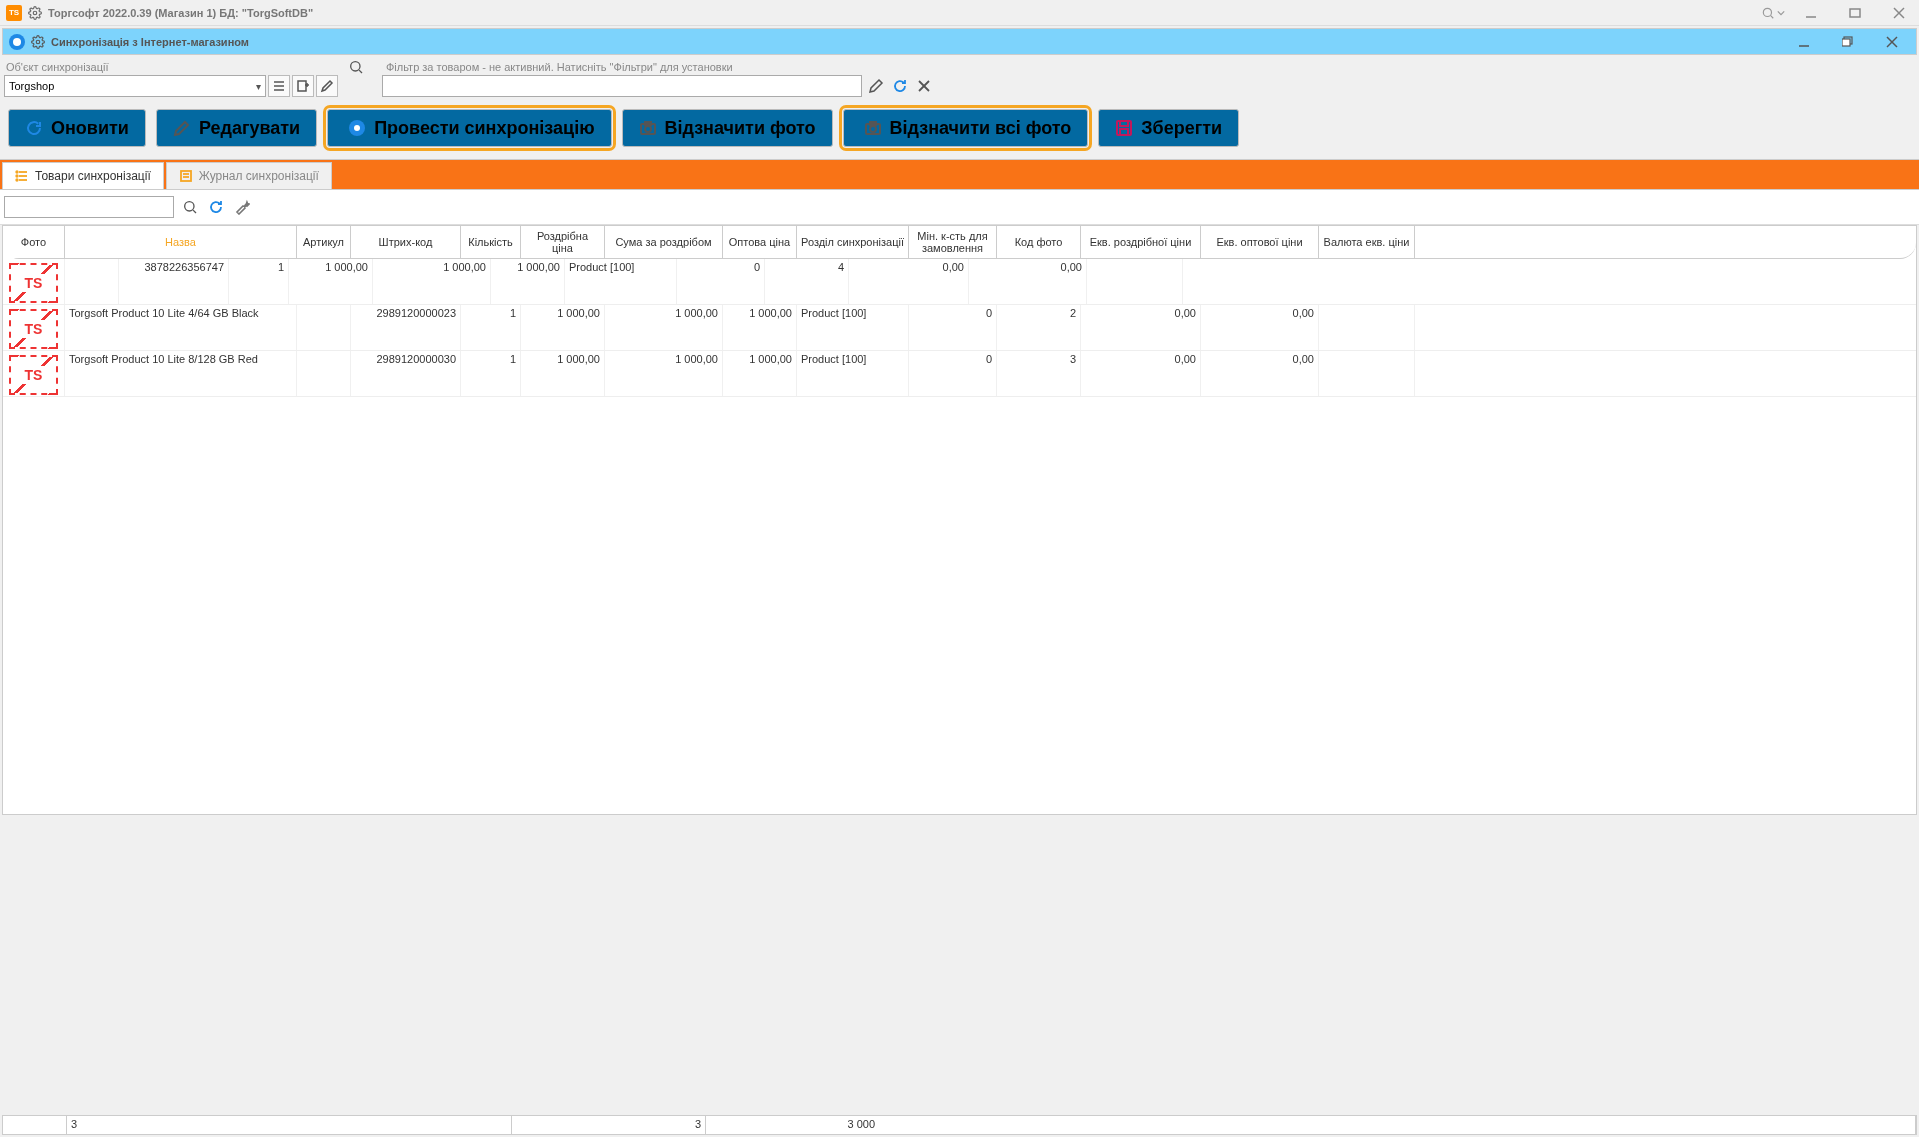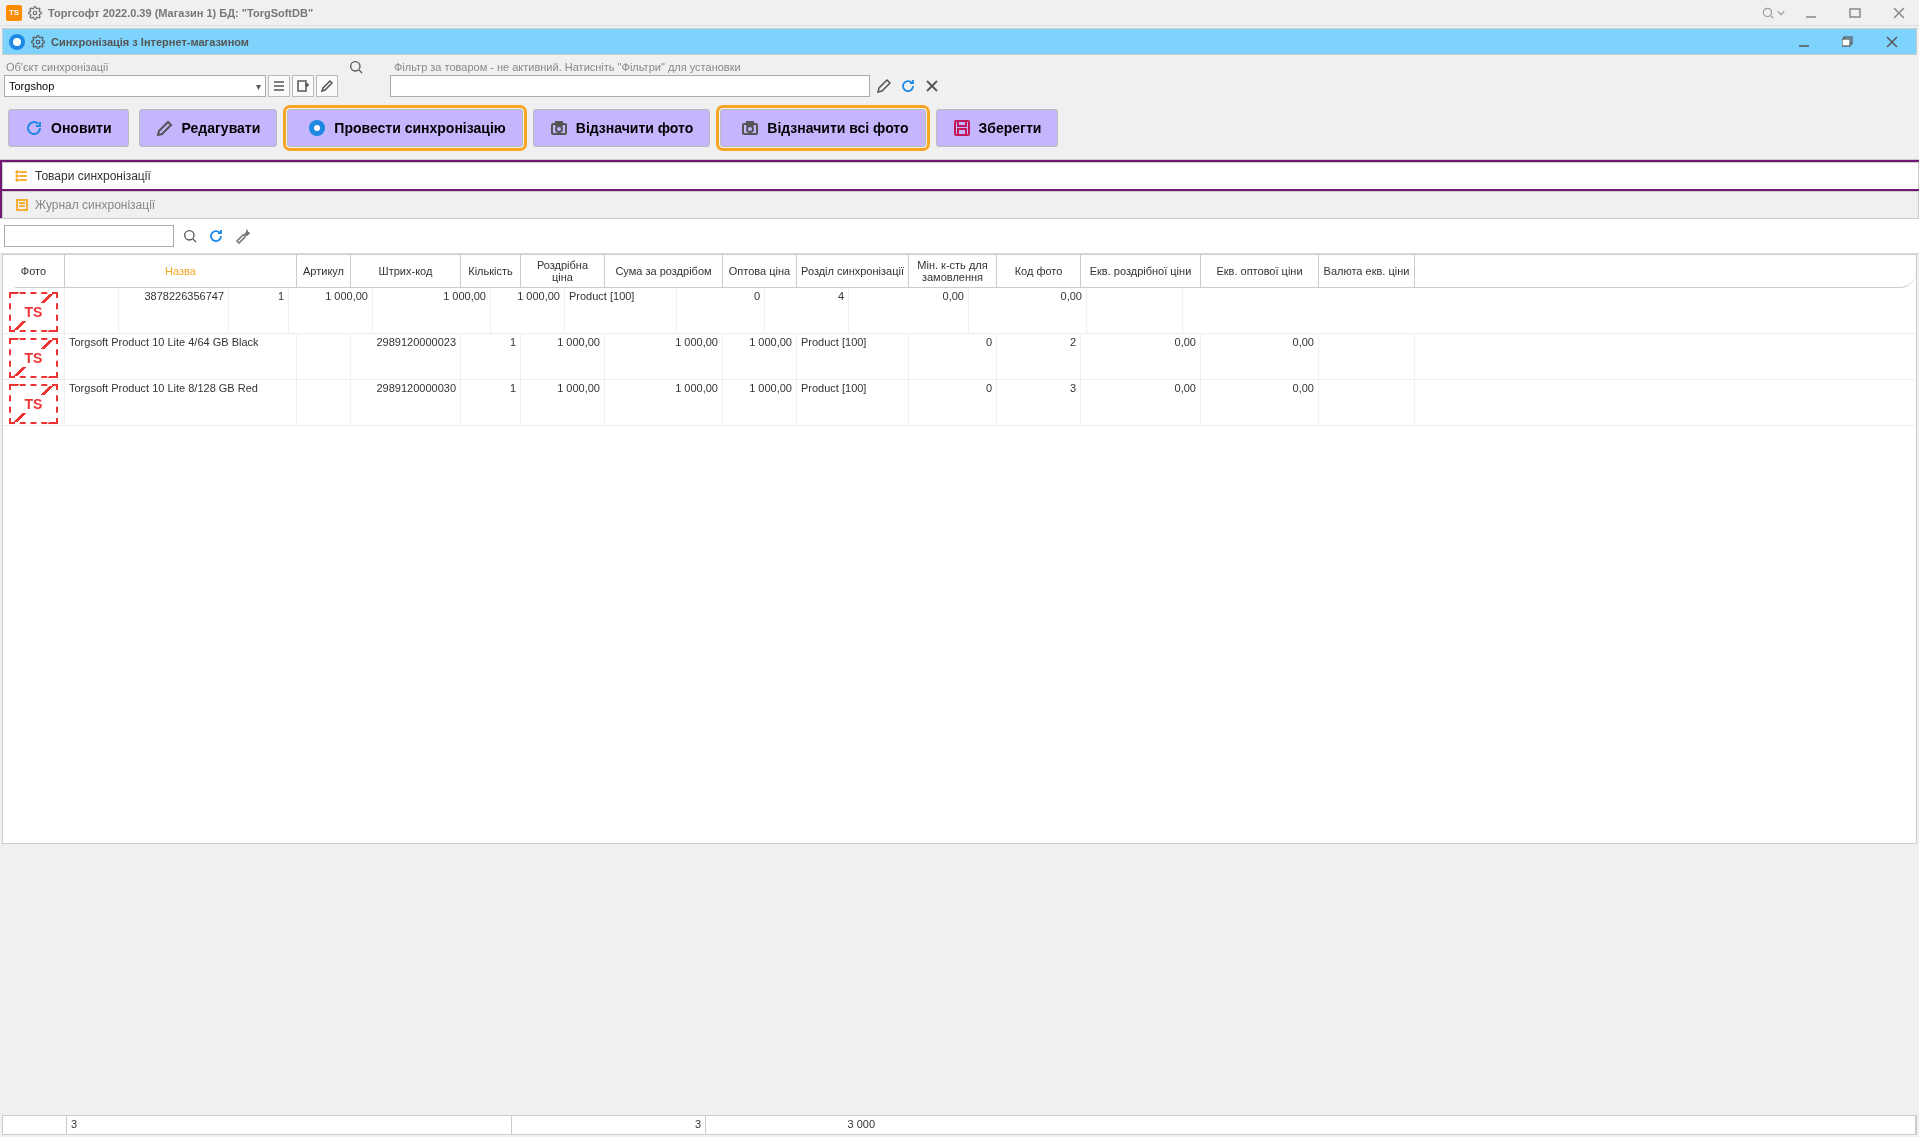--- a/index.html
+++ b/index.html
@@ -26,34 +26,34 @@
   .objrow { display: flex; align-items: flex-end; padding: 2px 4px; gap: 16px; }
   .obj-left { display: flex; flex-direction: column; }
   .obj-label { color: #888; font-size: 11px; padding: 2px 2px; }
   .obj-select-row { display: flex; align-items: center; gap: 2px; }
   .obj-select { width: 262px; height: 22px; border: 1px solid #aaa; background: #fff; display: flex; align-items: center; padding: 0 4px; justify-content: space-between; }
   .obj-select-val { color: #000; }
   .chev-down { font-size: 10px; color: #555; }
   .sq-btn { width: 22px; height: 22px; border: 1px solid #bbb; background: #fafafa; display: flex; align-items: center; justify-content: center; cursor: pointer; }
 
   
-  .filter-area { display: flex; flex-direction: column; flex: 0 0 auto; margin-left: 8px; }
+  .filter-area { display: flex; flex-direction: column; flex: 0 0 auto; }
   .filter-text { color: #888; padding: 2px 4px; }
   .filter-input-row { display: flex; align-items: center; gap: 4px; }
   .filter-input { width: 480px; height: 22px; border: 1px solid #aaa; background: #fff; padding: 0 4px; }
   .icon-btn-sm { width: 20px; height: 20px; display: flex; align-items: center; justify-content: center; cursor: pointer; color: #555; }
 
   
   .toolbar { display: flex; gap: 10px; padding: 10px 8px 12px 8px; background: #f0f0f0; }
-  .toolbtn { height: 38px; padding: 0 16px; border: 1px solid #bbb; background: #c4b5fd; display: flex; align-items: center; gap: 8px; font-weight: bold; font-size: 14px; cursor: pointer; border-radius: 3px; }
+  .toolbtn { height: 38px; padding: 0 16px; border: 1px solid #bbb; background: #0369a1; display: flex; align-items: center; gap: 8px; font-weight: bold; font-size: 18px; cursor: pointer; border-radius: 3px; }
   .toolbtn.highlight { outline: 3px solid #f5a623; outline-offset: 1px; padding-left: 20px; }
   .ticon { display: inline-flex; align-items: center; justify-content: center; }
 
   
-  .tabs { display: flex; border-top: 1px solid #ccc; border-bottom: 1px solid #ccc; background: #701a75; flex-direction: column; }
+  .tabs { display: flex; border-top: 1px solid #ccc; border-bottom: 1px solid #ccc; background: #f97316; }
   .tab { padding: 6px 12px; border: 1px solid #ccc; border-bottom: none; background: #fff; display: flex; align-items: center; gap: 6px; font-size: 12px; cursor: pointer; margin-left: 2px; margin-top: 2px; }
   .tab.inactive { background: #f0f0f0; color: #888; }
   .tab-icon { color: #f5a623; }
   .tab.inactive .tab-icon { color: #bbb; }
 
   
   .table-search { display: flex; align-items: center; padding: 6px 4px; gap: 6px; background: #fff; border-bottom: 1px solid #ddd; }
   .ts-input { width: 170px; height: 22px; border: 1px solid #aaa; background: #fff; padding: 0 4px; }
 
   

